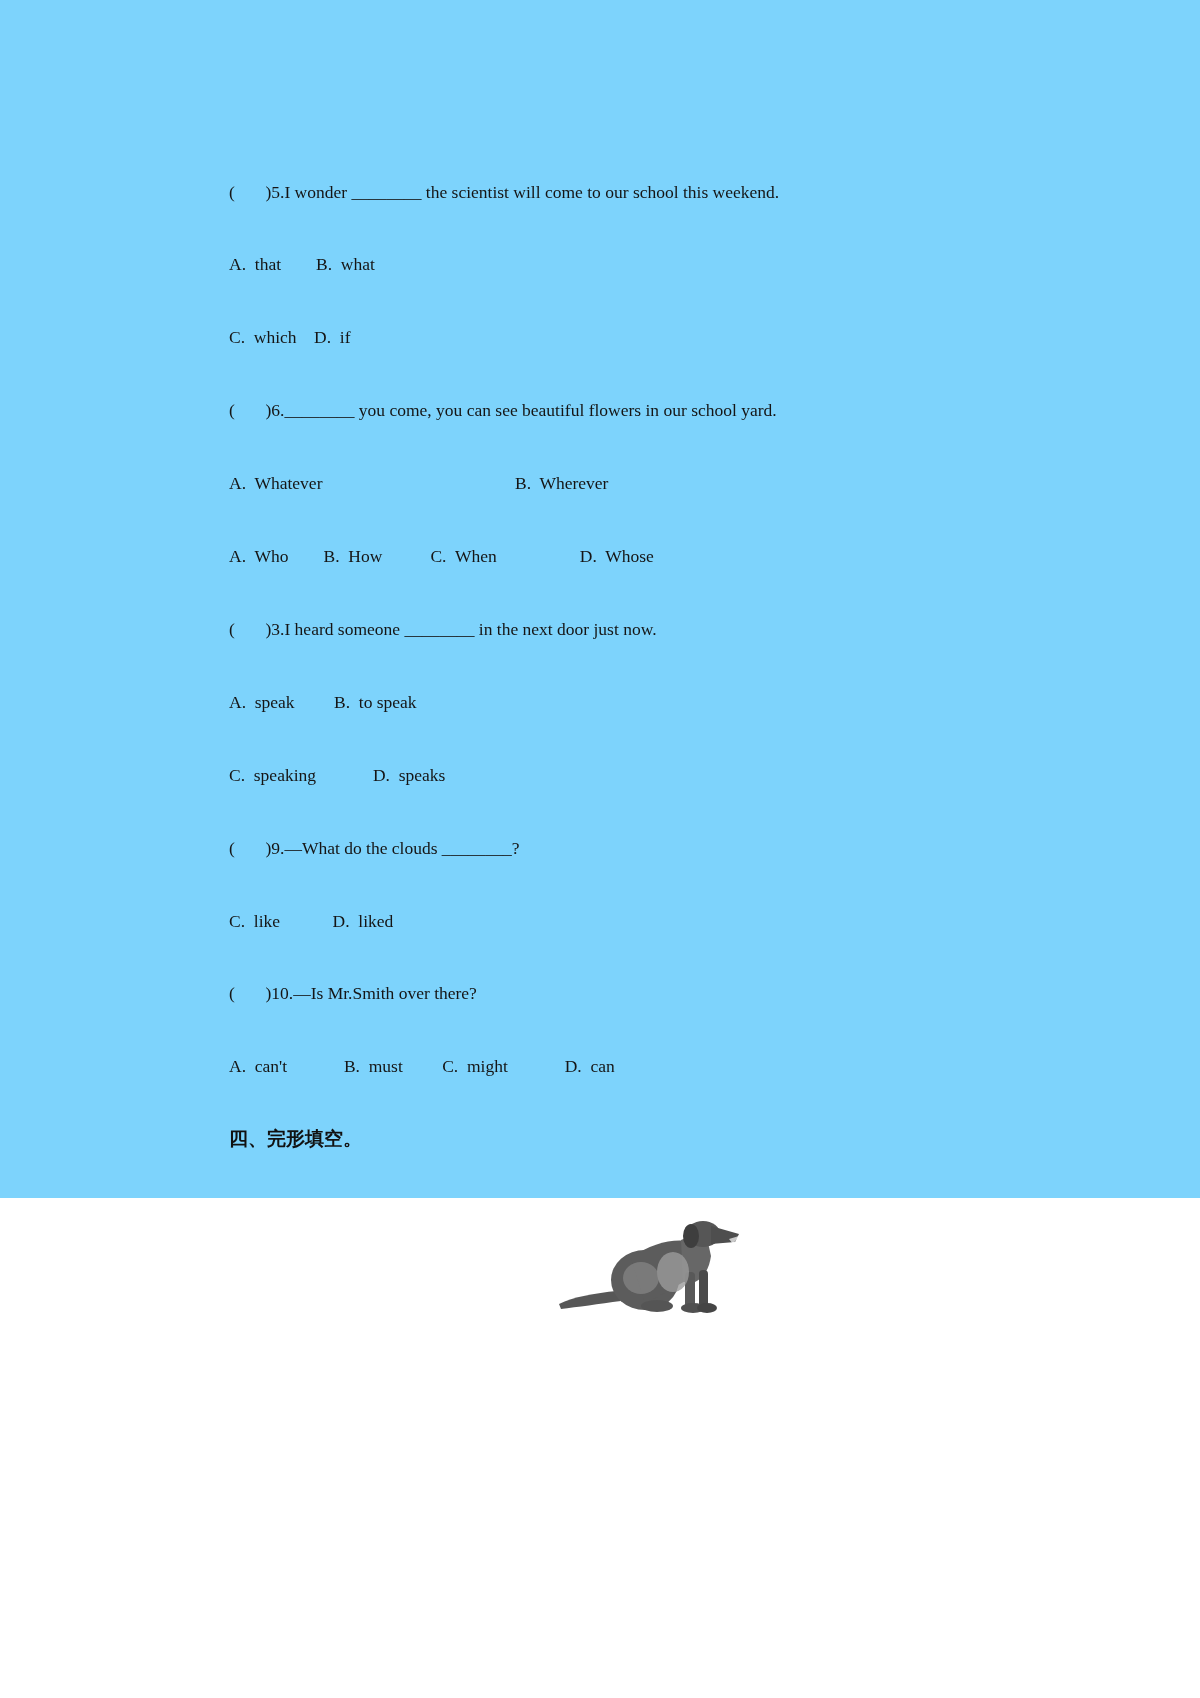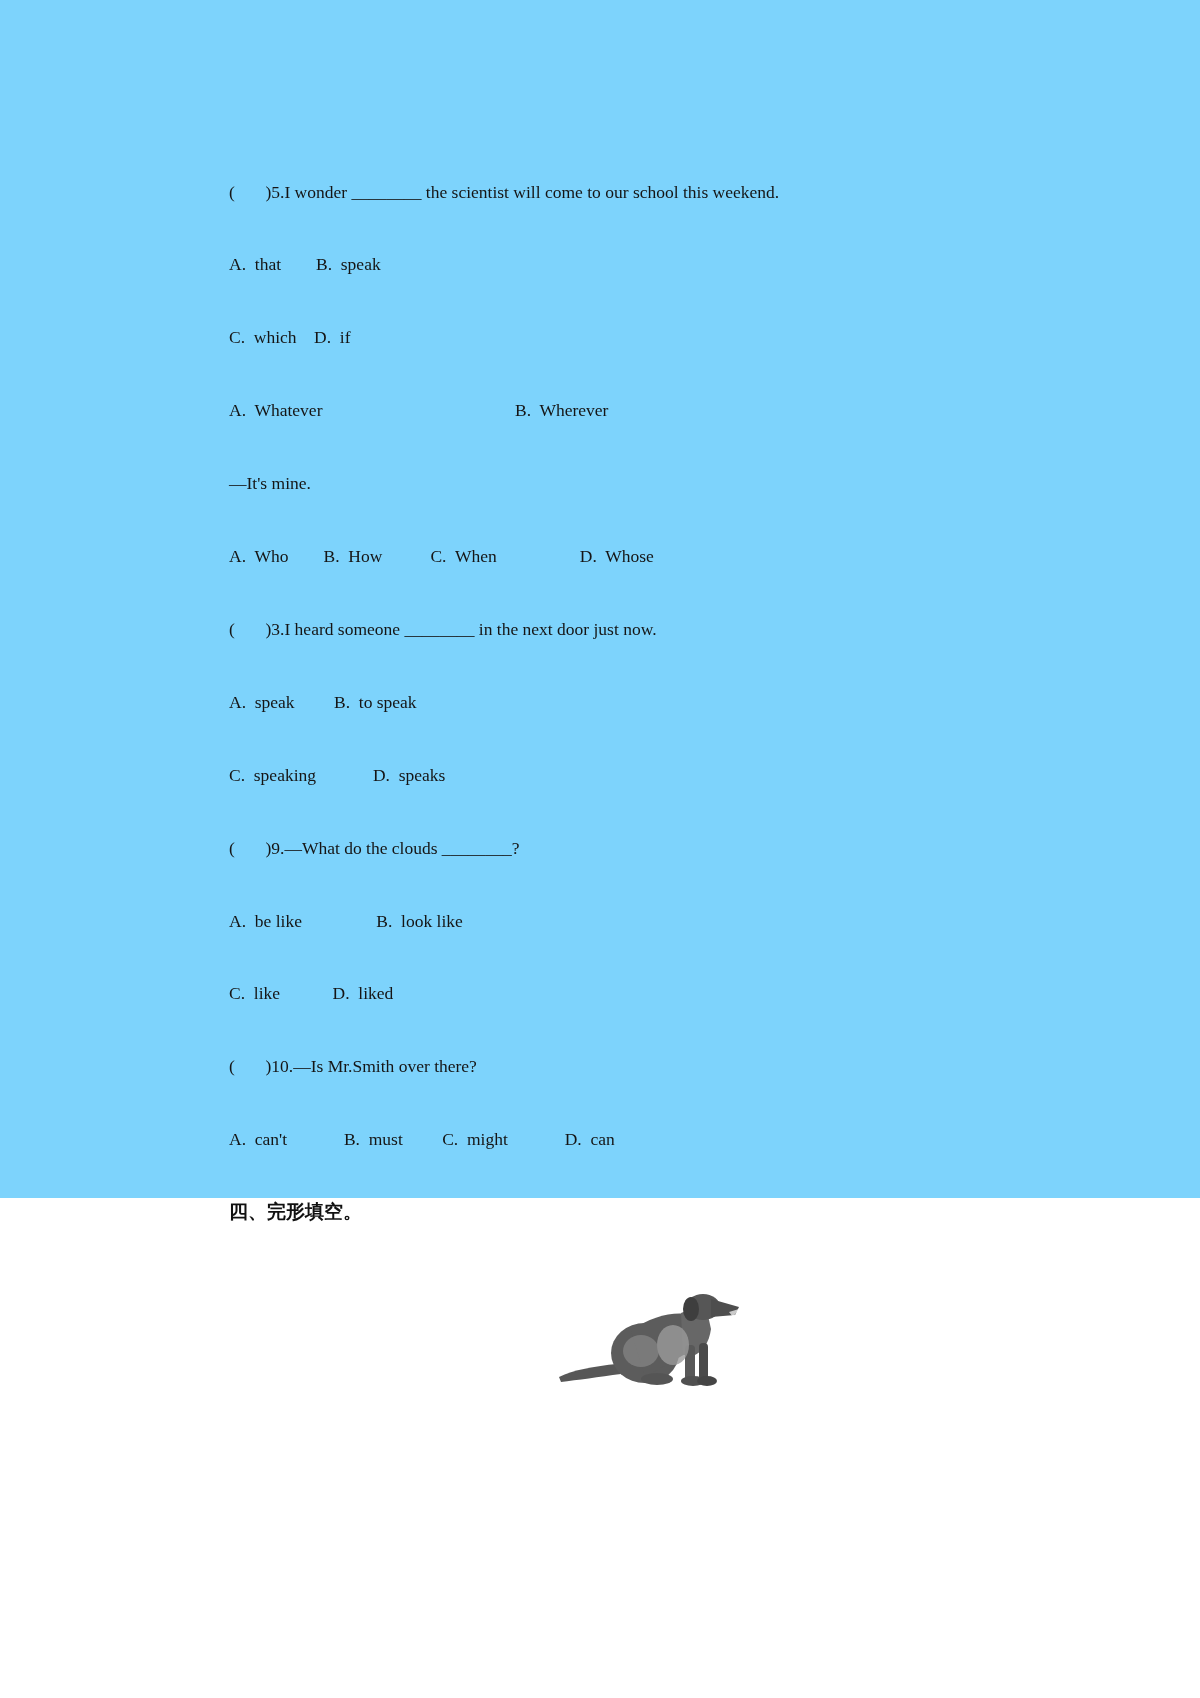--- a/index.html
+++ b/index.html
@@ -20,30 +20,29 @@
   }
   .dog-wrap{margin:60px 0 0 532px;width:195px;height:102px;}
 </style>
 </head>
 <body>
 
 <div class="page">
 
   <div class="mcq">
     <div class="line">(       )5.I wonder ________ the scientist will come to our school this weekend.</div>
-    <div class="line">A.  that        B.  speak</div>
+    <div class="line">A.  that        B.  what</div>
     <div class="line">C.  which    D.  if</div>
+    <div class="line">(       )6.________ you come, you can see beautiful flowers in our school yard.</div>
     <div class="line">A.  Whatever                                            B.  Wherever</div>
-    <div class="line">—It's mine.</div>
     <div class="line">A.  Who        B.  How           C.  When                   D.  Whose</div>
     <div class="line">(       )3.I heard someone ________ in the next door just now.</div>
     <div class="line">A.  speak         B.  to speak</div>
     <div class="line">C.  speaking             D.  speaks</div>
     <div class="line">(       )9.—What do the clouds ________?</div>
-    <div class="line">A.  be like                 B.  look like</div>
     <div class="line">C.  like            D.  liked</div>
     <div class="line">(       )10.—Is Mr.Smith over there?</div>
     <div class="line">A.  can't             B.  must         C.  might             D.  can</div>
   </div>
 
   <div class="sec-heading">四、完形填空。</div>
 
   <div class="dog-wrap" aria-label="sitting-dog-photo">
     <svg width="195" height="102" viewBox="0 0 195 102">
       <path d="M6,92 C20,85 42,81 64,79 L68,89 C46,92 24,95 8,97 Z" fill="#575757"></path>

